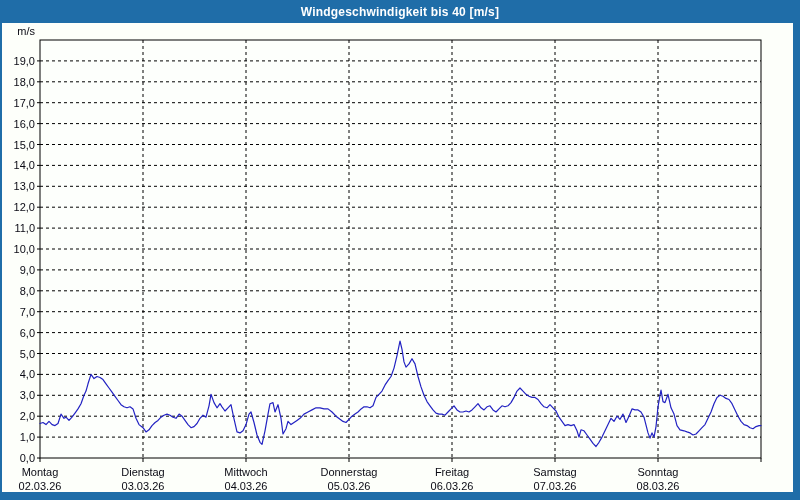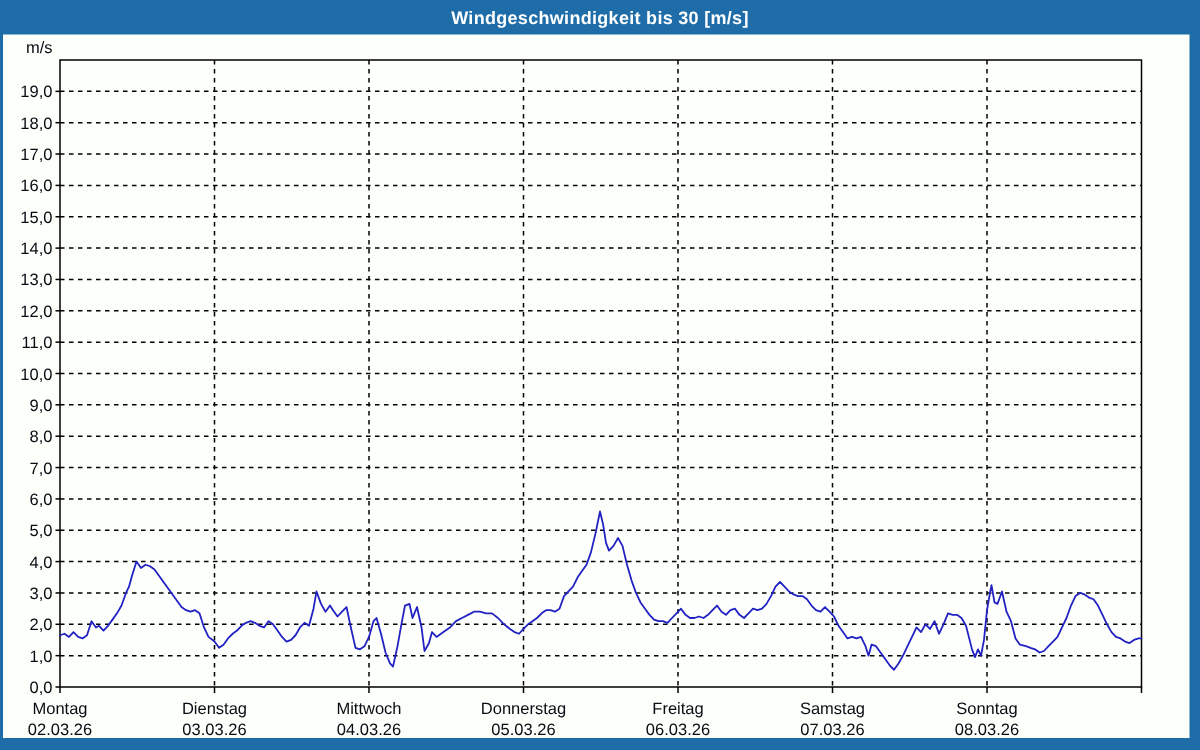--- a/index.html
+++ b/index.html
@@ -24,21 +24,21 @@
   .tick{stroke:#000000;stroke-width:1;}
   .ytick-label,.xtick-label{fill:#0a0a14;font-size:11px;font-family:"Liberation Sans","DejaVu Sans",sans-serif;}
   .unit-label{fill:#0a0a14;font-size:11px;font-family:"Liberation Sans","DejaVu Sans",sans-serif;}
   .series-line{fill:none;stroke:#2222c2;stroke-width:1.2;stroke-linejoin:round;stroke-linecap:round;}
 </style>
 </head>
 <body>
 
 <div id="window">
   <div id="titlebar">
-    <span>Windgeschwindigkeit bis 30 [m/s]</span>
+    <span>Windgeschwindigkeit bis 40 [m/s]</span>
   </div>
   <div id="content"></div>
   <svg id="chart-svg" width="800" height="500" viewBox="0 0 800 500">
       <rect x="40" y="40" width="721" height="418" class="axis-frame"></rect>
       <line x1="37" y1="458" x2="40" y2="458" class="tick"></line>
       <text x="35" y="462" text-anchor="end" class="ytick-label">0,0</text>
       <line x1="40" y1="437.1" x2="761" y2="437.1" class="grid-h"></line>
       <line x1="37" y1="437.1" x2="40" y2="437.1" class="tick"></line>
       <text x="35" y="441.1" text-anchor="end" class="ytick-label">1,0</text>
       <line x1="40" y1="416.2" x2="761" y2="416.2" class="grid-h"></line>

